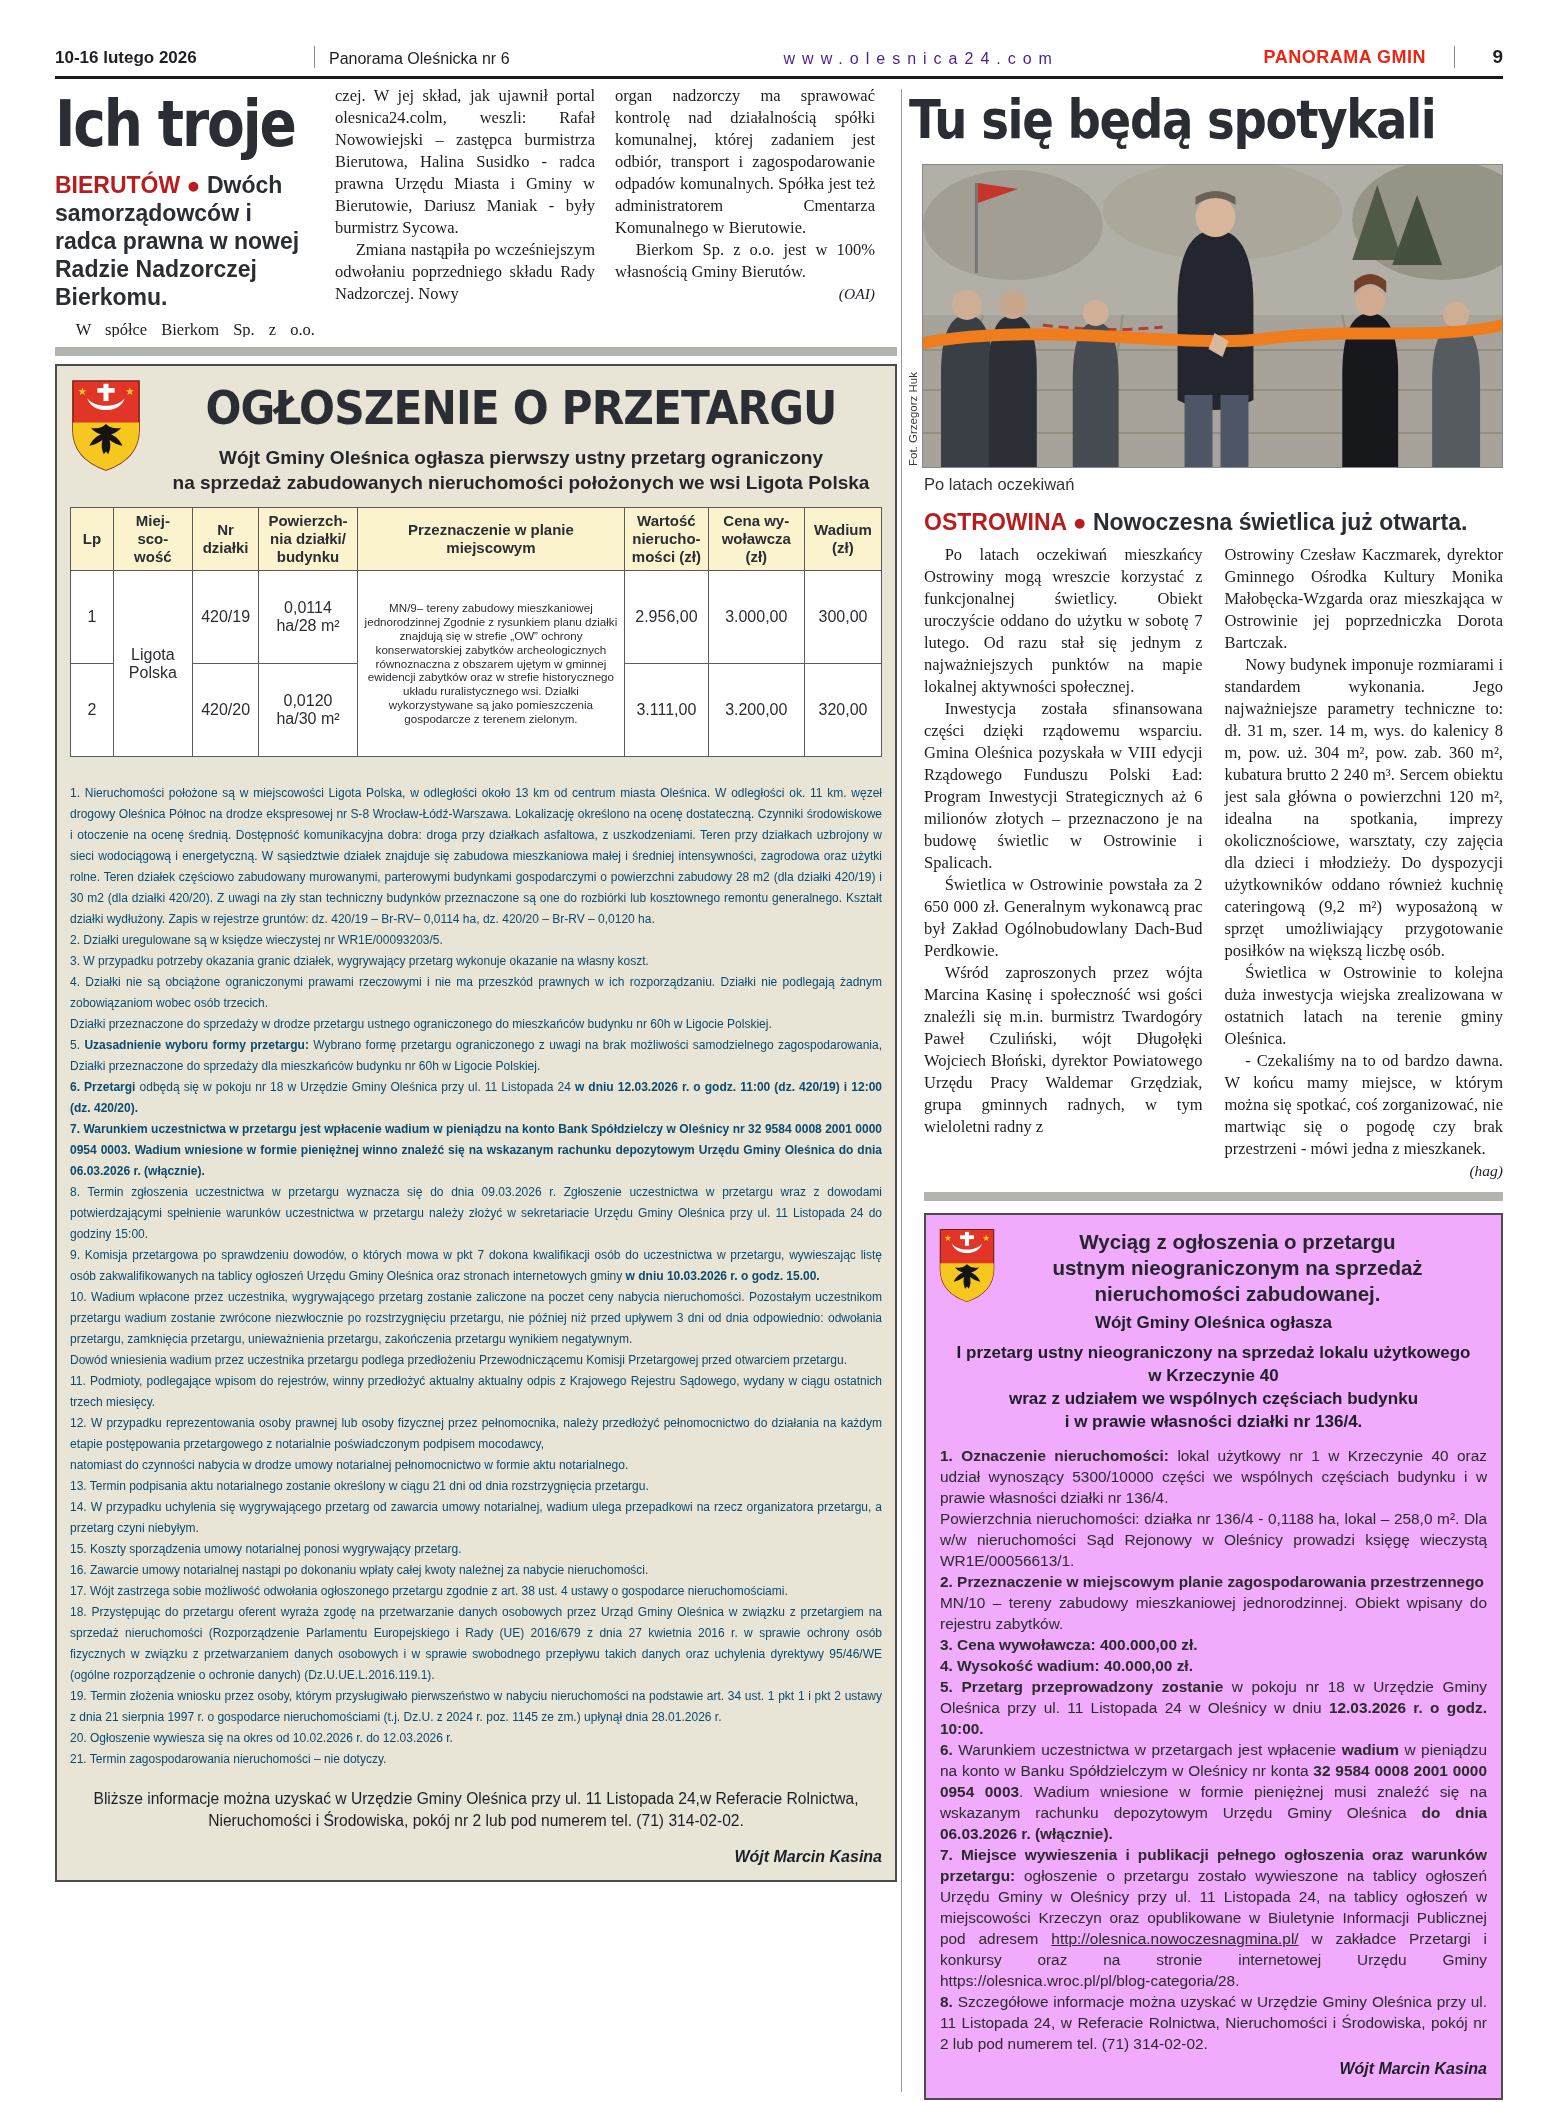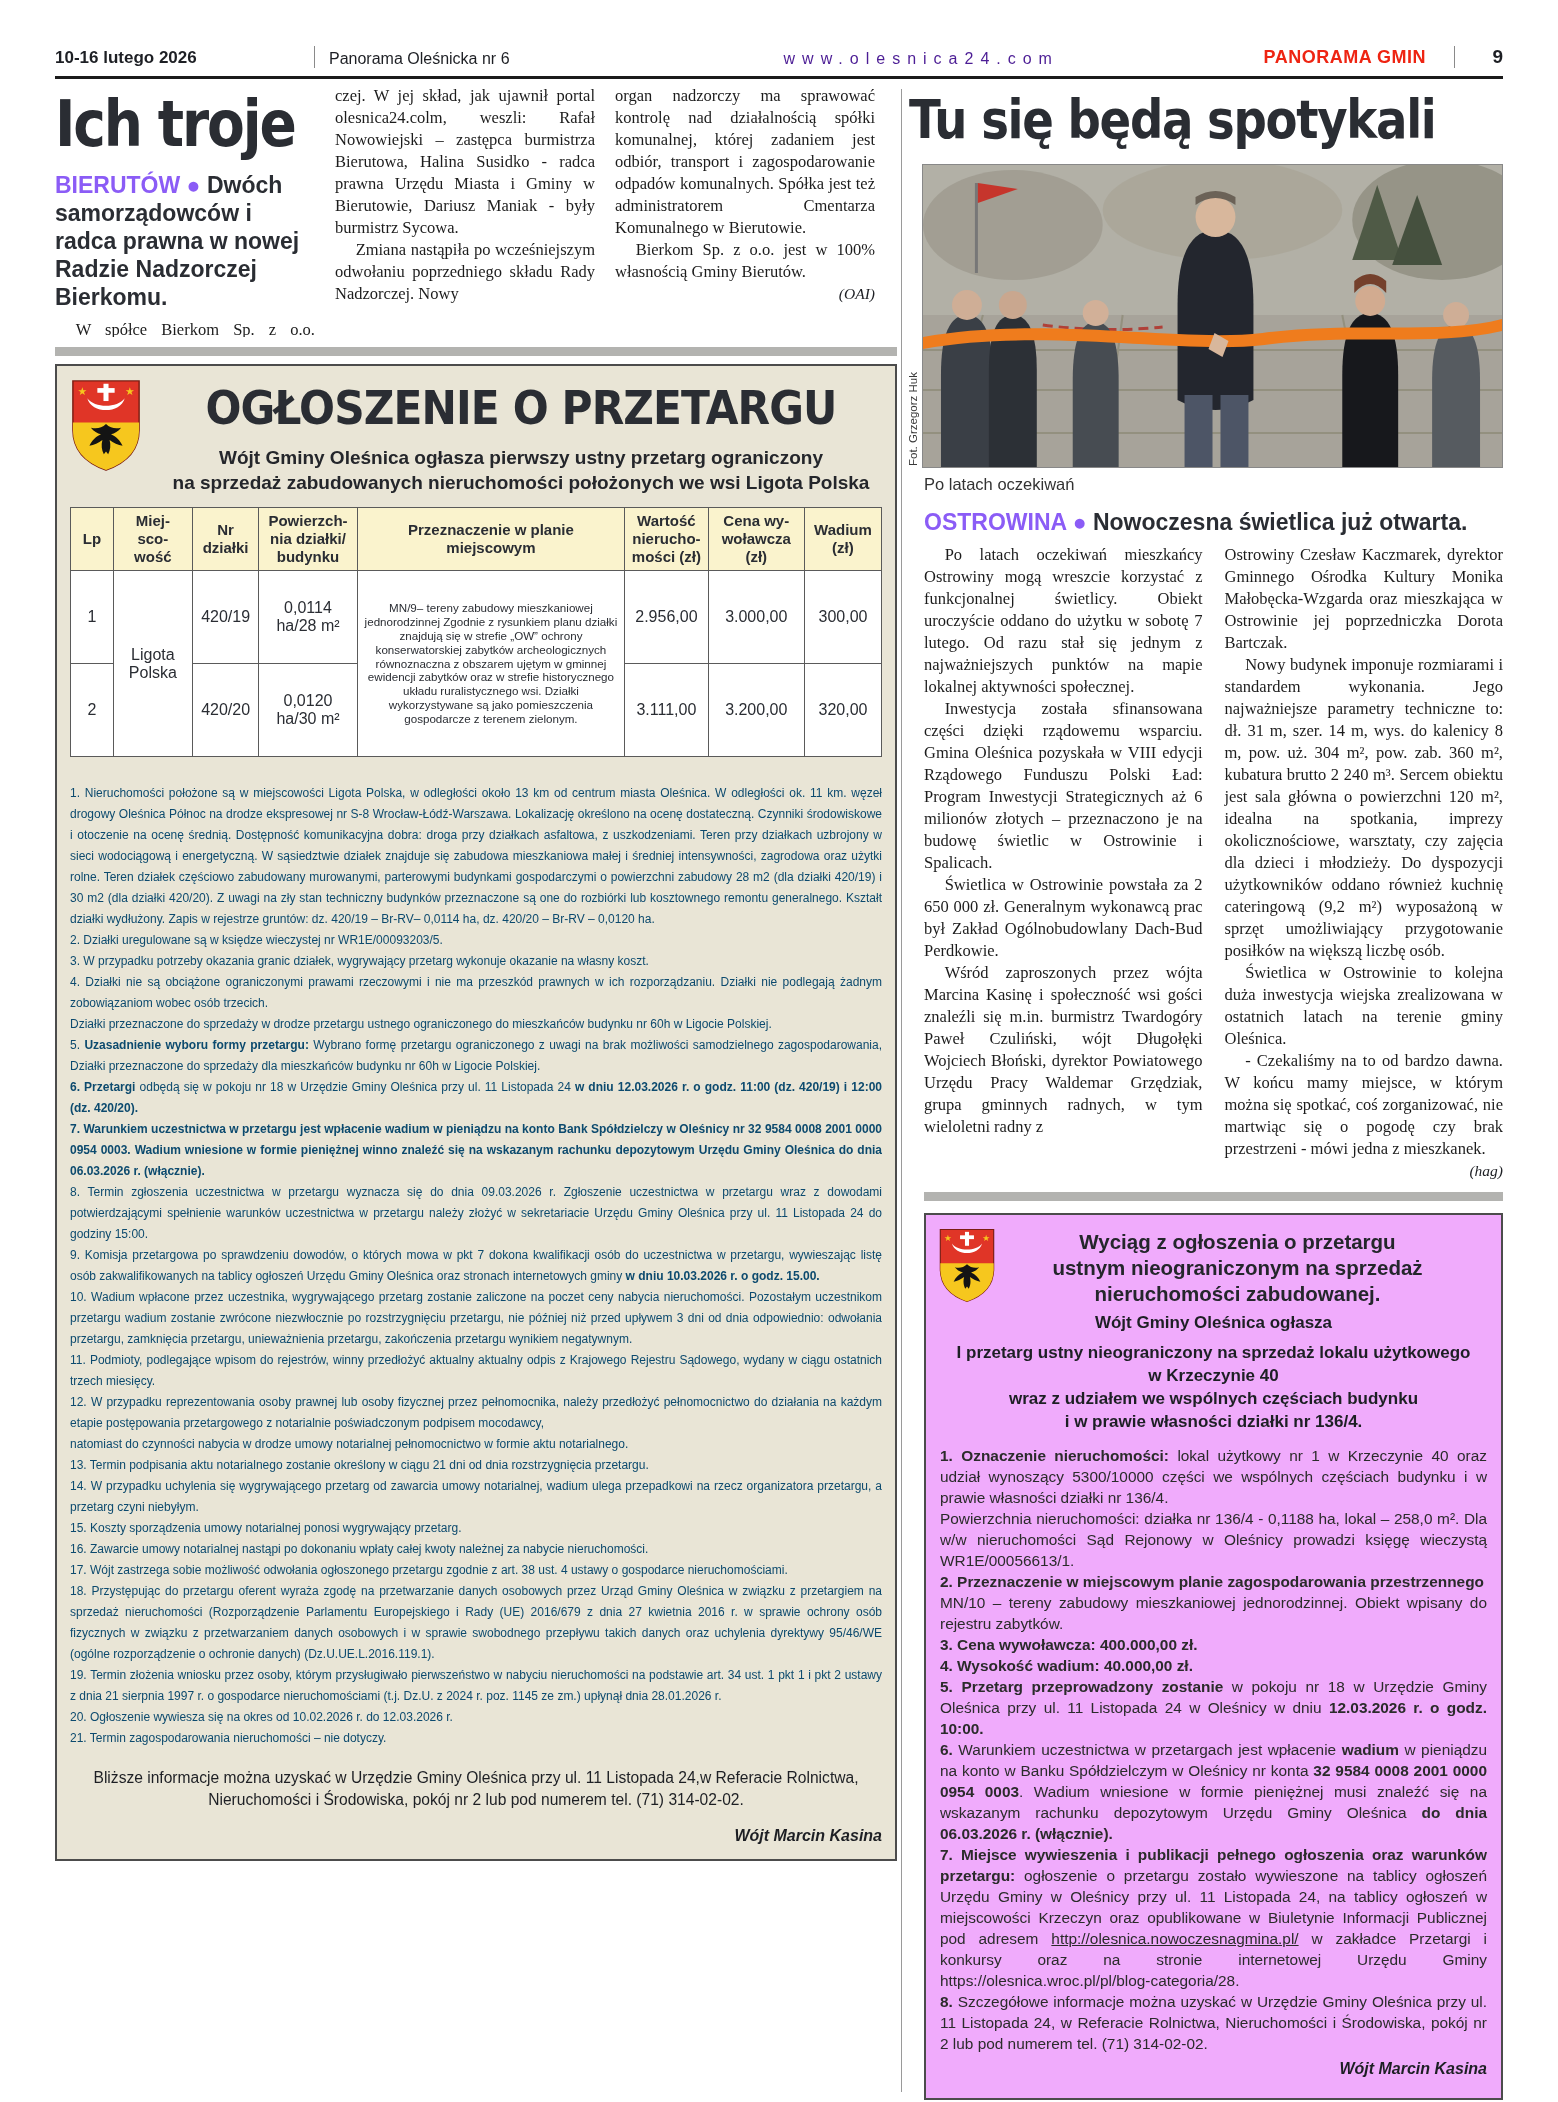--- a/index.html
+++ b/index.html
@@ -19,21 +19,21 @@
   .leftcol{width:842px;flex:0 0 842px;}
   .colrule{width:1px;background:#9a9a9a;margin:4px 0 8px 4px;}
   .rightcol{flex:1;padding-left:5px;min-width:0;}
   
   .ichtroje{display:flex;gap:20px;height:252px;overflow:hidden;}
   .it-c{width:260px;}
   .headline1{font-family:"DejaVu Sans",sans-serif;font-weight:800;font-size:64px;
              letter-spacing:-2.5px;color:#2a2d33;transform:scaleX(.86);transform-origin:left top;
              white-space:nowrap;margin:2px 0 10px 0;}
   .lead{font-weight:bold;font-size:23px;line-height:28px;color:#2a2d33;}
-  .lead .loc{color:#8b5cf6;}
+  .lead .loc{color:#b91c1c;}
   .serif{font-family:"Liberation Serif","DejaVu Serif",serif;font-size:16.5px;
          line-height:22px;text-align:justify;color:#1c1c1c;}
   .serif .para{text-indent:1.25em;}
   .serif.cont .para:first-child{text-indent:0;}
   .byline{font-family:"Liberation Serif",serif;font-style:italic;font-size:15.5px;
           text-align:right;margin-top:2px;}
   .mt8{margin-top:8px;}
   
   .graybar{height:9px;background:#b3b3b0;margin:10px 0 8px 0;}
   
@@ -217,20 +217,21 @@
             <div class="para"><span>2. Działki uregulowane są w księdze wieczystej nr WR1E/00093203/5.</span></div>
             <div class="para"><span>3. W przypadku potrzeby okazania granic działek, wygrywający przetarg wykonuje okazanie na własny koszt.</span></div>
             <div class="para"><span>4. Działki nie są obciążone ograniczonymi prawami rzeczowymi i nie ma przeszkód prawnych w ich rozporządzaniu. Działki nie podlegają żadnym zobowiązaniom wobec osób trzecich.</span></div>
             <div class="para"><span>Działki przeznaczone do sprzedaży w drodze przetargu ustnego ograniczonego do mieszkańców budynku nr 60h w Ligocie Polskiej.</span></div>
             <div class="para"><span>5. </span><span class="b">Uzasadnienie wyboru formy przetargu:</span><span> Wybrano formę przetargu ograniczonego z uwagi na brak możliwości samodzielnego zagospodarowania, Działki przeznaczone do sprzedaży dla mieszkańców budynku nr 60h w Ligocie Polskiej.</span></div>
             <div class="para"><span class="b">6. Przetargi</span><span> odbędą się w pokoju nr 18 w Urzędzie Gminy Oleśnica przy ul. 11 Listopada 24 </span><span class="b">w dniu 12.03.2026 r. o godz. 11:00 (dz. 420/19) i 12:00 (dz. 420/20).</span></div>
             <div class="para"><span class="b">7. Warunkiem uczestnictwa w przetargu jest wpłacenie wadium w pieniądzu na konto Bank Spółdzielczy w Oleśnicy nr 32 9584 0008 2001 0000 0954 0003. Wadium wniesione w formie pieniężnej winno znaleźć się na wskazanym rachunku depozytowym Urzędu Gminy Oleśnica do dnia 06.03.2026 r. (włącznie).</span></div>
             <div class="para"><span>8. Termin zgłoszenia uczestnictwa w przetargu wyznacza się do dnia 09.03.2026 r. Zgłoszenie uczestnictwa w przetargu wraz z dowodami potwierdzającymi spełnienie warunków uczestnictwa w przetargu należy złożyć w sekretariacie Urzędu Gminy Oleśnica przy ul. 11 Listopada 24 do godziny 15:00.</span></div>
             <div class="para"><span>9. Komisja przetargowa po sprawdzeniu dowodów, o których mowa w pkt 7 dokona kwalifikacji osób do uczestnictwa w przetargu, wywieszając listę osób zakwalifikowanych na tablicy ogłoszeń Urzędu Gminy Oleśnica oraz stronach internetowych gminy </span><span class="b">w dniu 10.03.2026 r. o godz. 15.00.</span></div>
             <div class="para"><span>10. Wadium wpłacone przez uczestnika, wygrywającego przetarg zostanie zaliczone na poczet ceny nabycia nieruchomości. Pozostałym uczestnikom przetargu wadium zostanie zwrócone niezwłocznie po rozstrzygnięciu przetargu, nie później niż przed upływem 3 dni od dnia odpowiednio: odwołania przetargu, zamknięcia przetargu, unieważnienia przetargu, zakończenia przetargu wynikiem negatywnym.</span></div>
+            <div class="para"><span>Dowód wniesienia wadium przez uczestnika przetargu podlega przedłożeniu Przewodniczącemu Komisji Przetargowej przed otwarciem przetargu.</span></div>
             <div class="para"><span>11. Podmioty, podlegające wpisom do rejestrów, winny przedłożyć aktualny aktualny odpis z Krajowego Rejestru Sądowego, wydany w ciągu ostatnich trzech miesięcy.</span></div>
             <div class="para"><span>12. W przypadku reprezentowania osoby prawnej lub osoby fizycznej przez pełnomocnika, należy przedłożyć pełnomocnictwo do działania na każdym etapie postępowania przetargowego z notarialnie poświadczonym podpisem mocodawcy,</span></div>
             <div class="para"><span>natomiast do czynności nabycia w drodze umowy notarialnej pełnomocnictwo w formie aktu notarialnego.</span></div>
             <div class="para"><span>13. Termin podpisania aktu notarialnego zostanie określony w ciągu 21 dni od dnia rozstrzygnięcia przetargu.</span></div>
             <div class="para"><span>14. W przypadku uchylenia się wygrywającego przetarg od zawarcia umowy notarialnej, wadium ulega przepadkowi na rzecz organizatora przetargu, a przetarg czyni niebyłym.</span></div>
             <div class="para"><span>15. Koszty sporządzenia umowy notarialnej ponosi wygrywający przetarg.</span></div>
             <div class="para"><span>16. Zawarcie umowy notarialnej nastąpi po dokonaniu wpłaty całej kwoty należnej za nabycie nieruchomości.</span></div>
             <div class="para"><span>17. Wójt zastrzega sobie możliwość odwołania ogłoszonego przetargu zgodnie z art. 38 ust. 4 ustawy o gospodarce nieruchomościami.</span></div>
             <div class="para"><span>18. Przystępując do przetargu oferent wyraża zgodę na przetwarzanie danych osobowych przez Urząd Gminy Oleśnica w związku z przetargiem na sprzedaż nieruchomości (Rozporządzenie Parlamentu Europejskiego i Rady (UE) 2016/679 z dnia 27 kwietnia 2016 r. w sprawie ochrony osób fizycznych w związku z przetwarzaniem danych osobowych i w sprawie swobodnego przepływu takich danych oraz uchylenia dyrektywy 95/46/WE (ogólne rozporządzenie o ochronie danych) (Dz.U.UE.L.2016.119.1).</span></div>
             <div class="para"><span>19. Termin złożenia wniosku przez osoby, którym przysługiwało pierwszeństwo w nabyciu nieruchomości na podstawie art. 34 ust. 1 pkt 1 i pkt 2 ustawy z dnia 21 sierpnia 1997 r. o gospodarce nieruchomościami (t.j. Dz.U. z 2024 r. poz. 1145 ze zm.) upłynął dnia 28.01.2026 r.</span></div>

